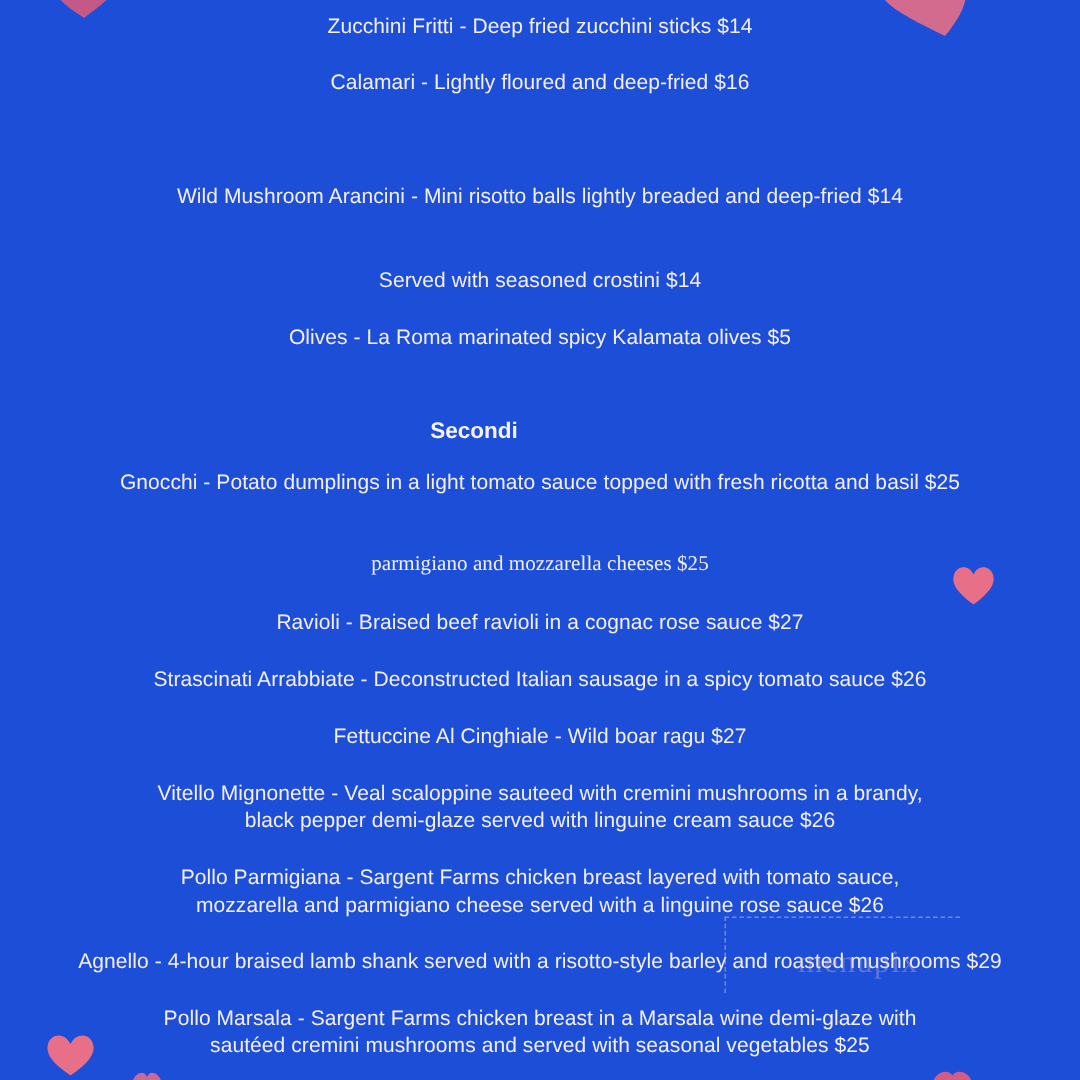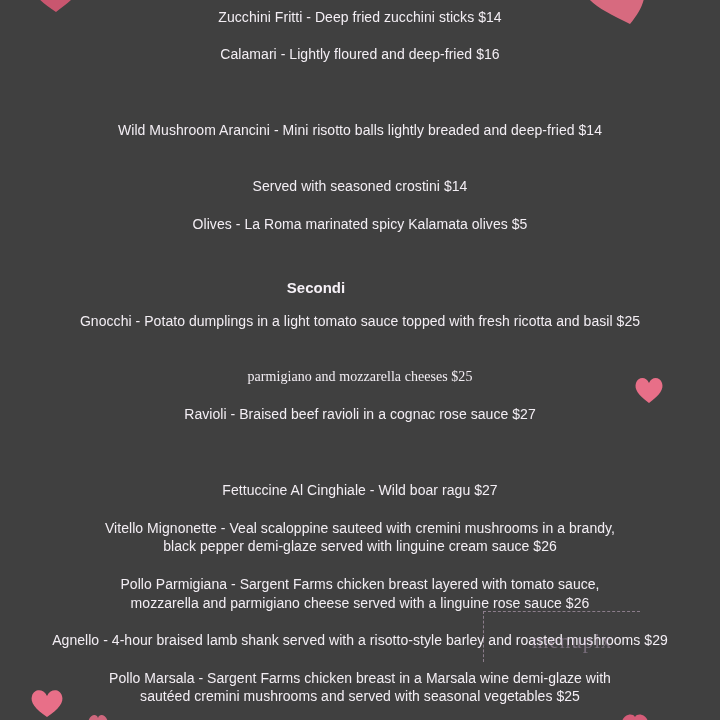--- a/index.html
+++ b/index.html
@@ -11,21 +11,21 @@
       height: 720px;
       overflow: hidden;
       background: #44114a;
       position: relative;
       font-family: "Liberation Sans", "DejaVu Sans", sans-serif;
       color: #f3eef4;
     }
     .page {
       position: absolute;
       inset: 0;
-      background: #404040;
+      background: #1d4ed8;
     }
     .line {
       position: absolute;
       left: 0;
       width: 720px;
       text-align: center;
       font-size: 14px;
       line-height: 18px;
       white-space: nowrap;
       letter-spacing: 0.05px;
@@ -105,20 +105,21 @@
   <div class="line" style="top:45px;">Calamari - Lightly floured and deep-fried $16</div>
   <div class="line" style="top:121px;">Wild Mushroom Arancini - Mini risotto balls lightly breaded and deep-fried $14</div>
   <div class="line" style="top:177px;">Served with seasoned crostini $14</div>
   <div class="line" style="top:215px;">Olives - La Roma marinated spicy Kalamata olives $5</div>
 
   <div class="heading" style="top:279px;">Secondi</div>
 
   <div class="line" style="top:312px;">Gnocchi - Potato dumplings in a light tomato sauce topped with fresh ricotta and basil $25</div>
   <div class="line" style="top:368px;font-family:Liberation Serif, serif;">parmigiano and mozzarella cheeses $25</div>
   <div class="line" style="top:405px;">Ravioli - Braised beef ravioli in a cognac rose sauce $27</div>
+  <div class="line" style="top:443px;">Strascinati Arrabbiate - Deconstructed Italian sausage in a spicy tomato sauce $26</div>
   <div class="line" style="top:481px;">Fettuccine Al Cinghiale - Wild boar ragu $27</div>
   <div class="line" style="top:519px;">Vitello Mignonette - Veal scaloppine sauteed with cremini mushrooms in a brandy,</div>
   <div class="line" style="top:537px;">black pepper demi-glaze served with linguine cream sauce $26</div>
   <div class="line" style="top:575px;">Pollo Parmigiana - Sargent Farms chicken breast layered with tomato sauce,</div>
   <div class="line" style="top:594px;">mozzarella and parmigiano cheese served with a linguine rose sauce $26</div>
   <div class="line" style="top:631px;">Agnello - 4-hour braised lamb shank served with a risotto-style barley and roasted mushrooms $29</div>
   <div class="line" style="top:669px;">Pollo Marsala - Sargent Farms chicken breast in a Marsala wine demi-glaze with</div>
   <div class="line" style="top:687px;">sautéed cremini mushrooms and served with seasonal vegetables $25</div>
 
   <div class="watermark">

